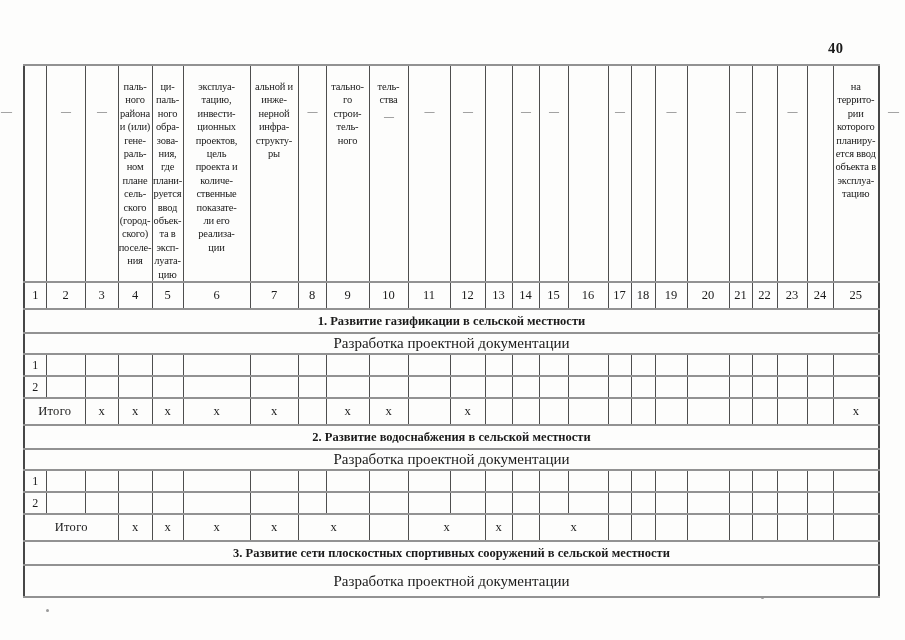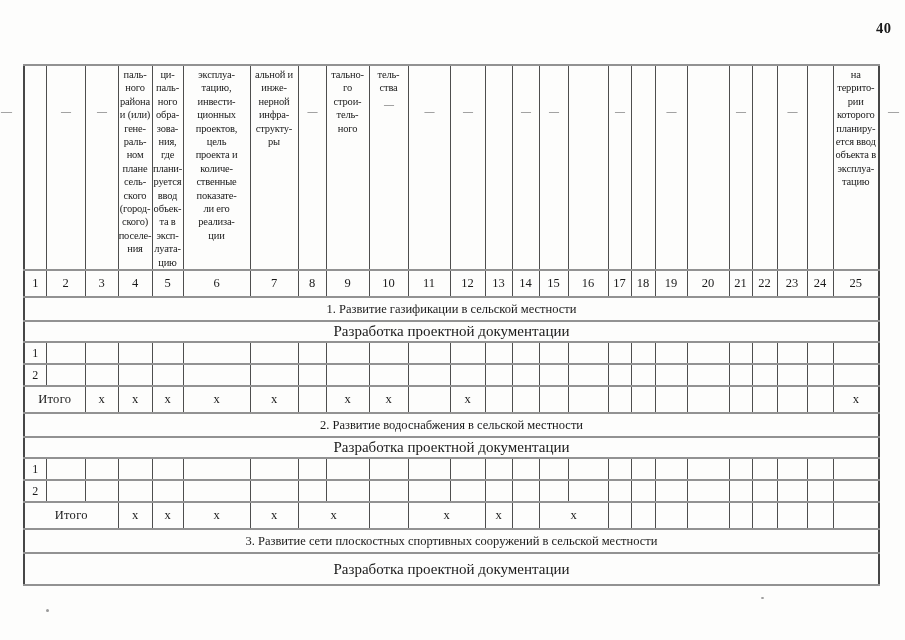--- a/index.html
+++ b/index.html
@@ -3,22 +3,22 @@
 <meta charset="utf-8">
 <style>
   html,body{margin:0;padding:0;}
   body{
     width:905px;height:640px;position:relative;overflow:hidden;
     background:#fdfdfc;
     font-family:"Liberation Serif","DejaVu Serif",serif;
     color:#1a1a1a;
   }
   .page-number{
-    position:absolute;top:20px;left:828px;
-    font-size:14.5px;font-weight:bold;letter-spacing:.5px;margin-left:48px;
+    position:absolute;top:40px;left:828px;
+    font-size:14.5px;font-weight:bold;letter-spacing:.5px;
   }
   .margin-dash{
     position:absolute;top:105px;font-size:11px;color:#5a5a5a;
     letter-spacing:-1px;
   }
   .margin-dash.left{left:1px;}
   .margin-dash.right{left:888px;}
   .speck{position:absolute;width:3px;height:3px;border-radius:50%;background:#9a9a9a;}
   .speck.s1{left:46px;top:609px;}
   .speck.s2{left:761px;top:597px;height:2px;}
@@ -34,30 +34,30 @@
     border-right:1px solid #4e4e4e;
     border-top:2px solid #929292;
     border-bottom:2px solid #929292;
     text-align:center;vertical-align:middle;
     font-size:12px;
   }
   tr.hrow td{height:195px;vertical-align:top;}
   .htxt{
     white-space:pre-line;
     font-size:10.5px;line-height:13.4px;
-    padding-top:2px;text-align:center;
+    padding-top:14px;text-align:center;
     letter-spacing:-0.2px;
   }
   .cdash{
     color:#565656;font-size:10px;line-height:8px;
     margin-top:42px;text-align:center;letter-spacing:-1px;
   }
   .cdash.under{margin-top:6px;}
   tr.nrow td{height:25px;font-size:12.5px;}
-  tr.trow td{height:22px;font-size:12.5px;}
+  tr.trow td{height:22px;font-size:12.5px;font-weight:bold;}
   tr.srow td{height:19px;font-size:15px;}
   tr.srow.last td{height:30px;vertical-align:middle;}
   tr.drow td{height:20px;}
   tr.xrow td{height:25px;font-size:12.5px;margin-left:14px;}
   tr.xrow td[data-name="total-label-cell"]{letter-spacing:.3px;}
 </style>
 </head>
 <body data-name="scanned-page">
 
 <div class="page-number" data-name="page-number">40</div>

